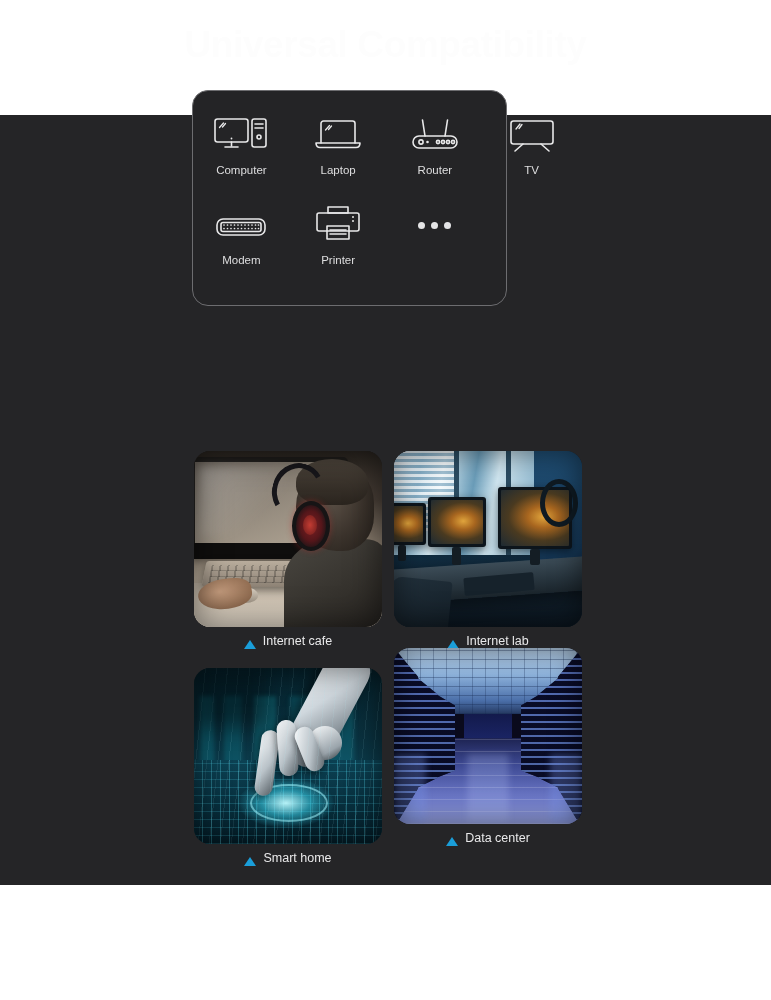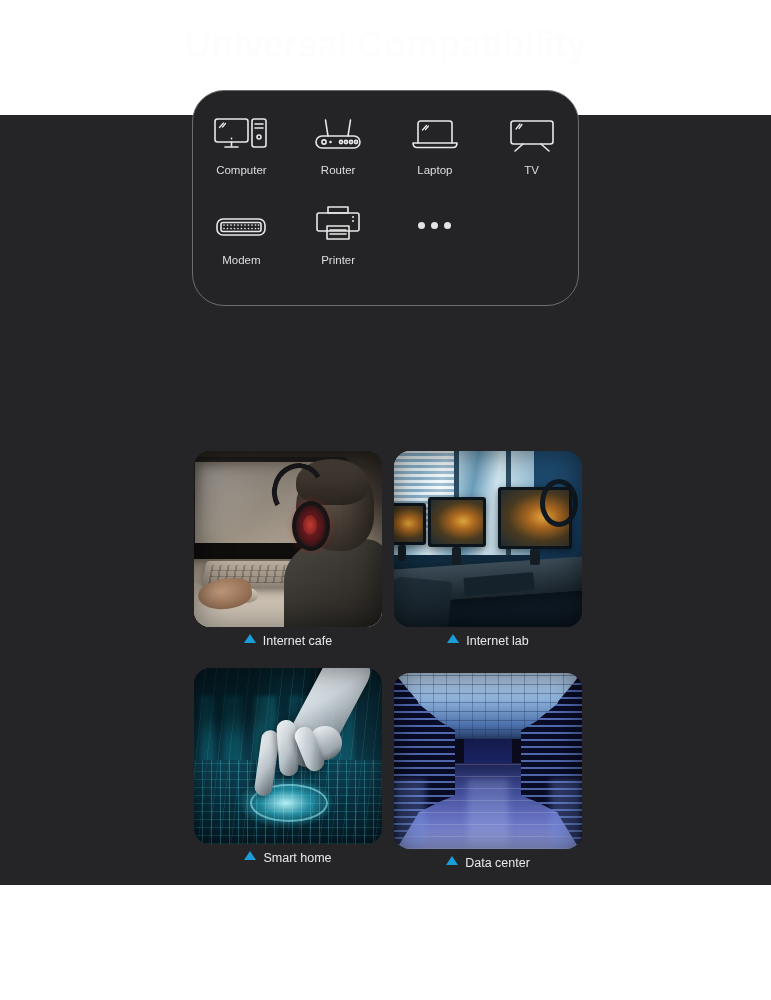--- a/index.html
+++ b/index.html
@@ -44,24 +44,24 @@
     letter-spacing: -0.4px;
     line-height: 44px;
     white-space: nowrap;
   }
 
   
   #icon-card {
     position: absolute;
     left: 192px;
     top: 90px;
-    width: 387px;
+    width: 315px;
     height: 216px;
     border: 1px solid #6d6d70;
-    border-radius: 32px;
+    border-radius: 16px;
     background: #242426;
     box-sizing: border-box;
     padding-left: 48px;
   }
 
   .icon-grid {
     position: absolute;
     left: 0;
     top: 18px;
     width: 387px;
@@ -100,42 +100,42 @@
     position: relative;
     width: 188px;
     height: 176px;
     border-radius: 16px;
     overflow: hidden;
     background: #111;
   }
   .caption {
     margin-top: 7px;
     display: flex;
-    align-items: flex-start;
+    align-items: flex-end;
     justify-content: center;
     gap: 7px;
     white-space: nowrap;
   }
   .caption .tri {
     width: 0;
     height: 0;
     border-left: 6px solid transparent;
     border-right: 6px solid transparent;
     border-bottom: 9px solid #1a9ed9;
   }
   .caption .ctext {
     color: #e9e9ea;
     font-size: 12.5px;
     line-height: 15px;
   }
 
   #cell-internet-cafe { left: 194px; top: 451px; }
   #cell-computer-lab  { left: 394px; top: 451px; }
   #cell-smart-home    { left: 194px; top: 668px; }
-  #cell-data-center   { left: 394px; top: 673px; }
+  #cell-data-center   { left: 394px; top: 648px; }
 
   .ph-layer { position: absolute; }
 
   
   .ic-bg {
     position: absolute; inset: 0;
     background:
       linear-gradient(180deg, #2a2520 0%, #4a4038 28%, #8c7f70 52%, #b8ab99 72%, #cdc2b2 100%);
   }
   .ic-monitor {
@@ -422,44 +422,44 @@
             <path d="M41 8h8"></path>
             <path d="M41 12h8"></path>
             <circle cx="45" cy="21" r="2"></circle>
           </svg>
         </div>
         <div class="icon-label">Computer</div>
       </div>
 
       <div class="icon-cell">
         <div class="icon-art">
+          <svg width="48" height="38" viewBox="0 0 48 38" fill="none" stroke="#e8e8e9" stroke-width="1.6" stroke-linejoin="round" stroke-linecap="round">
+            <path d="M7 27V7.5A2.5 2.5 0 0 1 9.5 5h29A2.5 2.5 0 0 1 41 7.5V27"></path>
+            <path d="M2 27h44c0 3-1.6 4.5-4 4.5H6c-2.4 0-4-1.5-4-4.5z"></path>
+            <path d="M11.5 14l4-4.5M14.5 13.5l3-3.5" stroke-width="1.3"></path>
+          </svg>
+        </div>
+        <div class="icon-label">Laptop</div>
+      </div>
+
+      <div class="icon-cell">
+        <div class="icon-art">
           <svg width="52" height="38" viewBox="0 0 52 38" fill="none" stroke="#e8e8e9" stroke-width="1.6" stroke-linejoin="round" stroke-linecap="round">
             <path d="M16 20L13.5 4"></path>
             <path d="M36 20L38.5 4"></path>
             <rect x="4" y="20" width="44" height="12" rx="6"></rect>
             <circle cx="12" cy="26" r="2.1"></circle>
             <circle cx="18.5" cy="26" r="1.3" fill="#e8e8e9" stroke="none"></circle>
             <circle cx="29" cy="26" r="1.6"></circle>
             <circle cx="34" cy="26" r="1.6"></circle>
             <circle cx="39" cy="26" r="1.6"></circle>
             <circle cx="44" cy="26" r="1.6"></circle>
           </svg>
         </div>
         <div class="icon-label">Router</div>
-      </div>
-
-      <div class="icon-cell">
-        <div class="icon-art">
-          <svg width="48" height="38" viewBox="0 0 48 38" fill="none" stroke="#e8e8e9" stroke-width="1.6" stroke-linejoin="round" stroke-linecap="round">
-            <path d="M7 27V7.5A2.5 2.5 0 0 1 9.5 5h29A2.5 2.5 0 0 1 41 7.5V27"></path>
-            <path d="M2 27h44c0 3-1.6 4.5-4 4.5H6c-2.4 0-4-1.5-4-4.5z"></path>
-            <path d="M11.5 14l4-4.5M14.5 13.5l3-3.5" stroke-width="1.3"></path>
-          </svg>
-        </div>
-        <div class="icon-label">Laptop</div>
       </div>
 
       <div class="icon-cell">
         <div class="icon-art">
           <svg width="50" height="38" viewBox="0 0 50 38" fill="none" stroke="#e8e8e9" stroke-width="1.6" stroke-linejoin="round" stroke-linecap="round">
             <rect x="4" y="5" width="42" height="23" rx="2.5"></rect>
             <path d="M16 28L8 35"></path>
             <path d="M34 28l8 7"></path>
             <path d="M9 13l4-5M12 12.5l3-4" stroke-width="1.3"></path>
           </svg>

